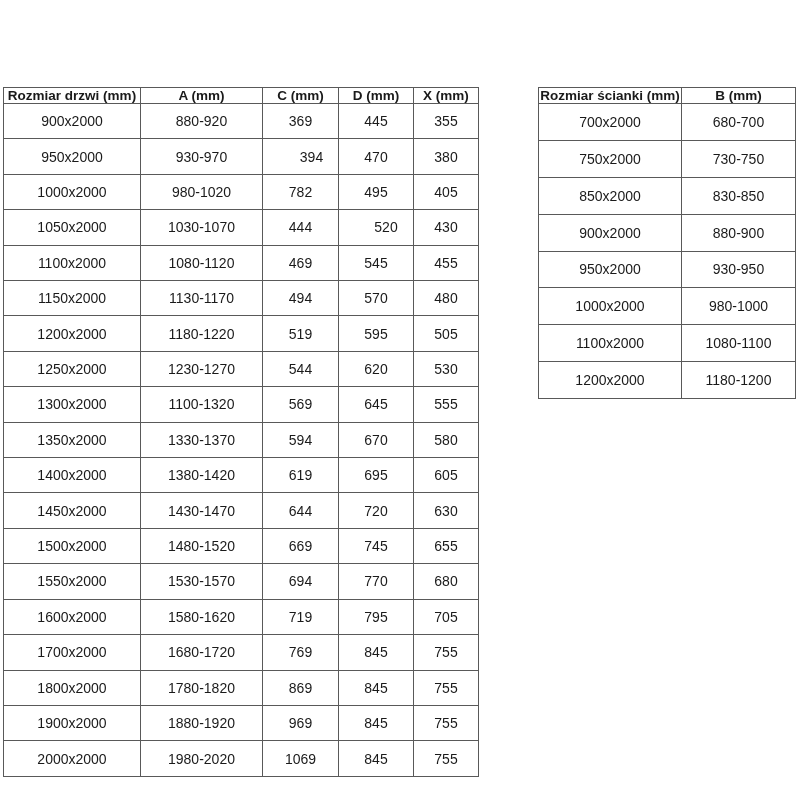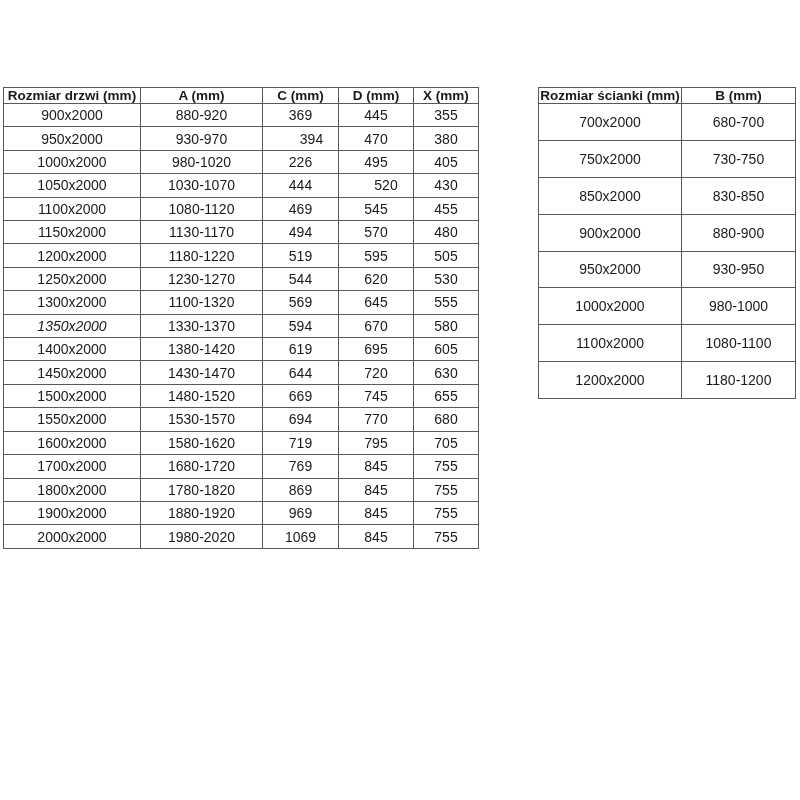--- a/index.html
+++ b/index.html
@@ -35,21 +35,21 @@
   }
   td {
     font-size: 14px;
     font-weight: normal;
   }
   
   #doors-table {
     left: 3px;
     top: 87px;
     width: 475px;
-    height: 462px;
+    height: 690px;
   }
   #doors-table col:nth-child(1) { width: 137px; }
   #doors-table col:nth-child(2) { width: 122px; }
   #doors-table col:nth-child(3) { width: 76px; }
   #doors-table col:nth-child(4) { width: 75px; }
   #doors-table col:nth-child(5) { width: 65px; }
   
   #walls-table {
     left: 538px;
     top: 87px;
@@ -90,21 +90,21 @@
       <tr>
         <td style="border-color: rgb(89, 89, 89);">950x2000</td>
         <td style="border-color: rgb(89, 89, 89);">930-970</td>
         <td style="border-color: rgb(89, 89, 89); padding-left: 22px;">394</td>
         <td style="border-color: rgb(89, 89, 89);">470</td>
         <td style="border-color: rgb(89, 89, 89);">380</td>
       </tr>
       <tr>
         <td style="border-color: rgb(89, 89, 89);">1000x2000</td>
         <td style="border-color: rgb(89, 89, 89);">980-1020</td>
-        <td style="border-color: rgb(89, 89, 89);">226</td>
+        <td style="border-color: rgb(89, 89, 89);">782</td>
         <td style="border-color: rgb(89, 89, 89);">495</td>
         <td style="border-color: rgb(89, 89, 89);">405</td>
       </tr>
       <tr>
         <td style="border-color: rgb(89, 89, 89);">1050x2000</td>
         <td style="border-color: rgb(89, 89, 89);">1030-1070</td>
         <td style="border-color: rgb(89, 89, 89);">444</td>
         <td style="border-color: rgb(89, 89, 89); padding-left: 20px;">520</td>
         <td style="border-color: rgb(89, 89, 89);">430</td>
       </tr>
@@ -137,21 +137,21 @@
         <td style="border-color: rgb(89, 89, 89);">530</td>
       </tr>
       <tr>
         <td style="border-color: rgb(89, 89, 89);">1300x2000</td>
         <td style="border-color: rgb(89, 89, 89);">1100-1320</td>
         <td style="border-color: rgb(89, 89, 89);">569</td>
         <td style="border-color: rgb(89, 89, 89);">645</td>
         <td style="border-color: rgb(89, 89, 89);">555</td>
       </tr>
       <tr>
-        <td style="border-color: rgb(89, 89, 89); font-style: italic;">1350x2000</td>
+        <td style="border-color: rgb(89, 89, 89);">1350x2000</td>
         <td style="border-color: rgb(89, 89, 89);">1330-1370</td>
         <td style="border-color: rgb(89, 89, 89);">594</td>
         <td style="border-color: rgb(89, 89, 89);">670</td>
         <td style="border-color: rgb(89, 89, 89);">580</td>
       </tr>
       <tr>
         <td style="border-color: rgb(89, 89, 89);">1400x2000</td>
         <td style="border-color: rgb(89, 89, 89);">1380-1420</td>
         <td style="border-color: rgb(89, 89, 89); text-align: center;">619</td>
         <td style="border-color: rgb(89, 89, 89);">695</td>

